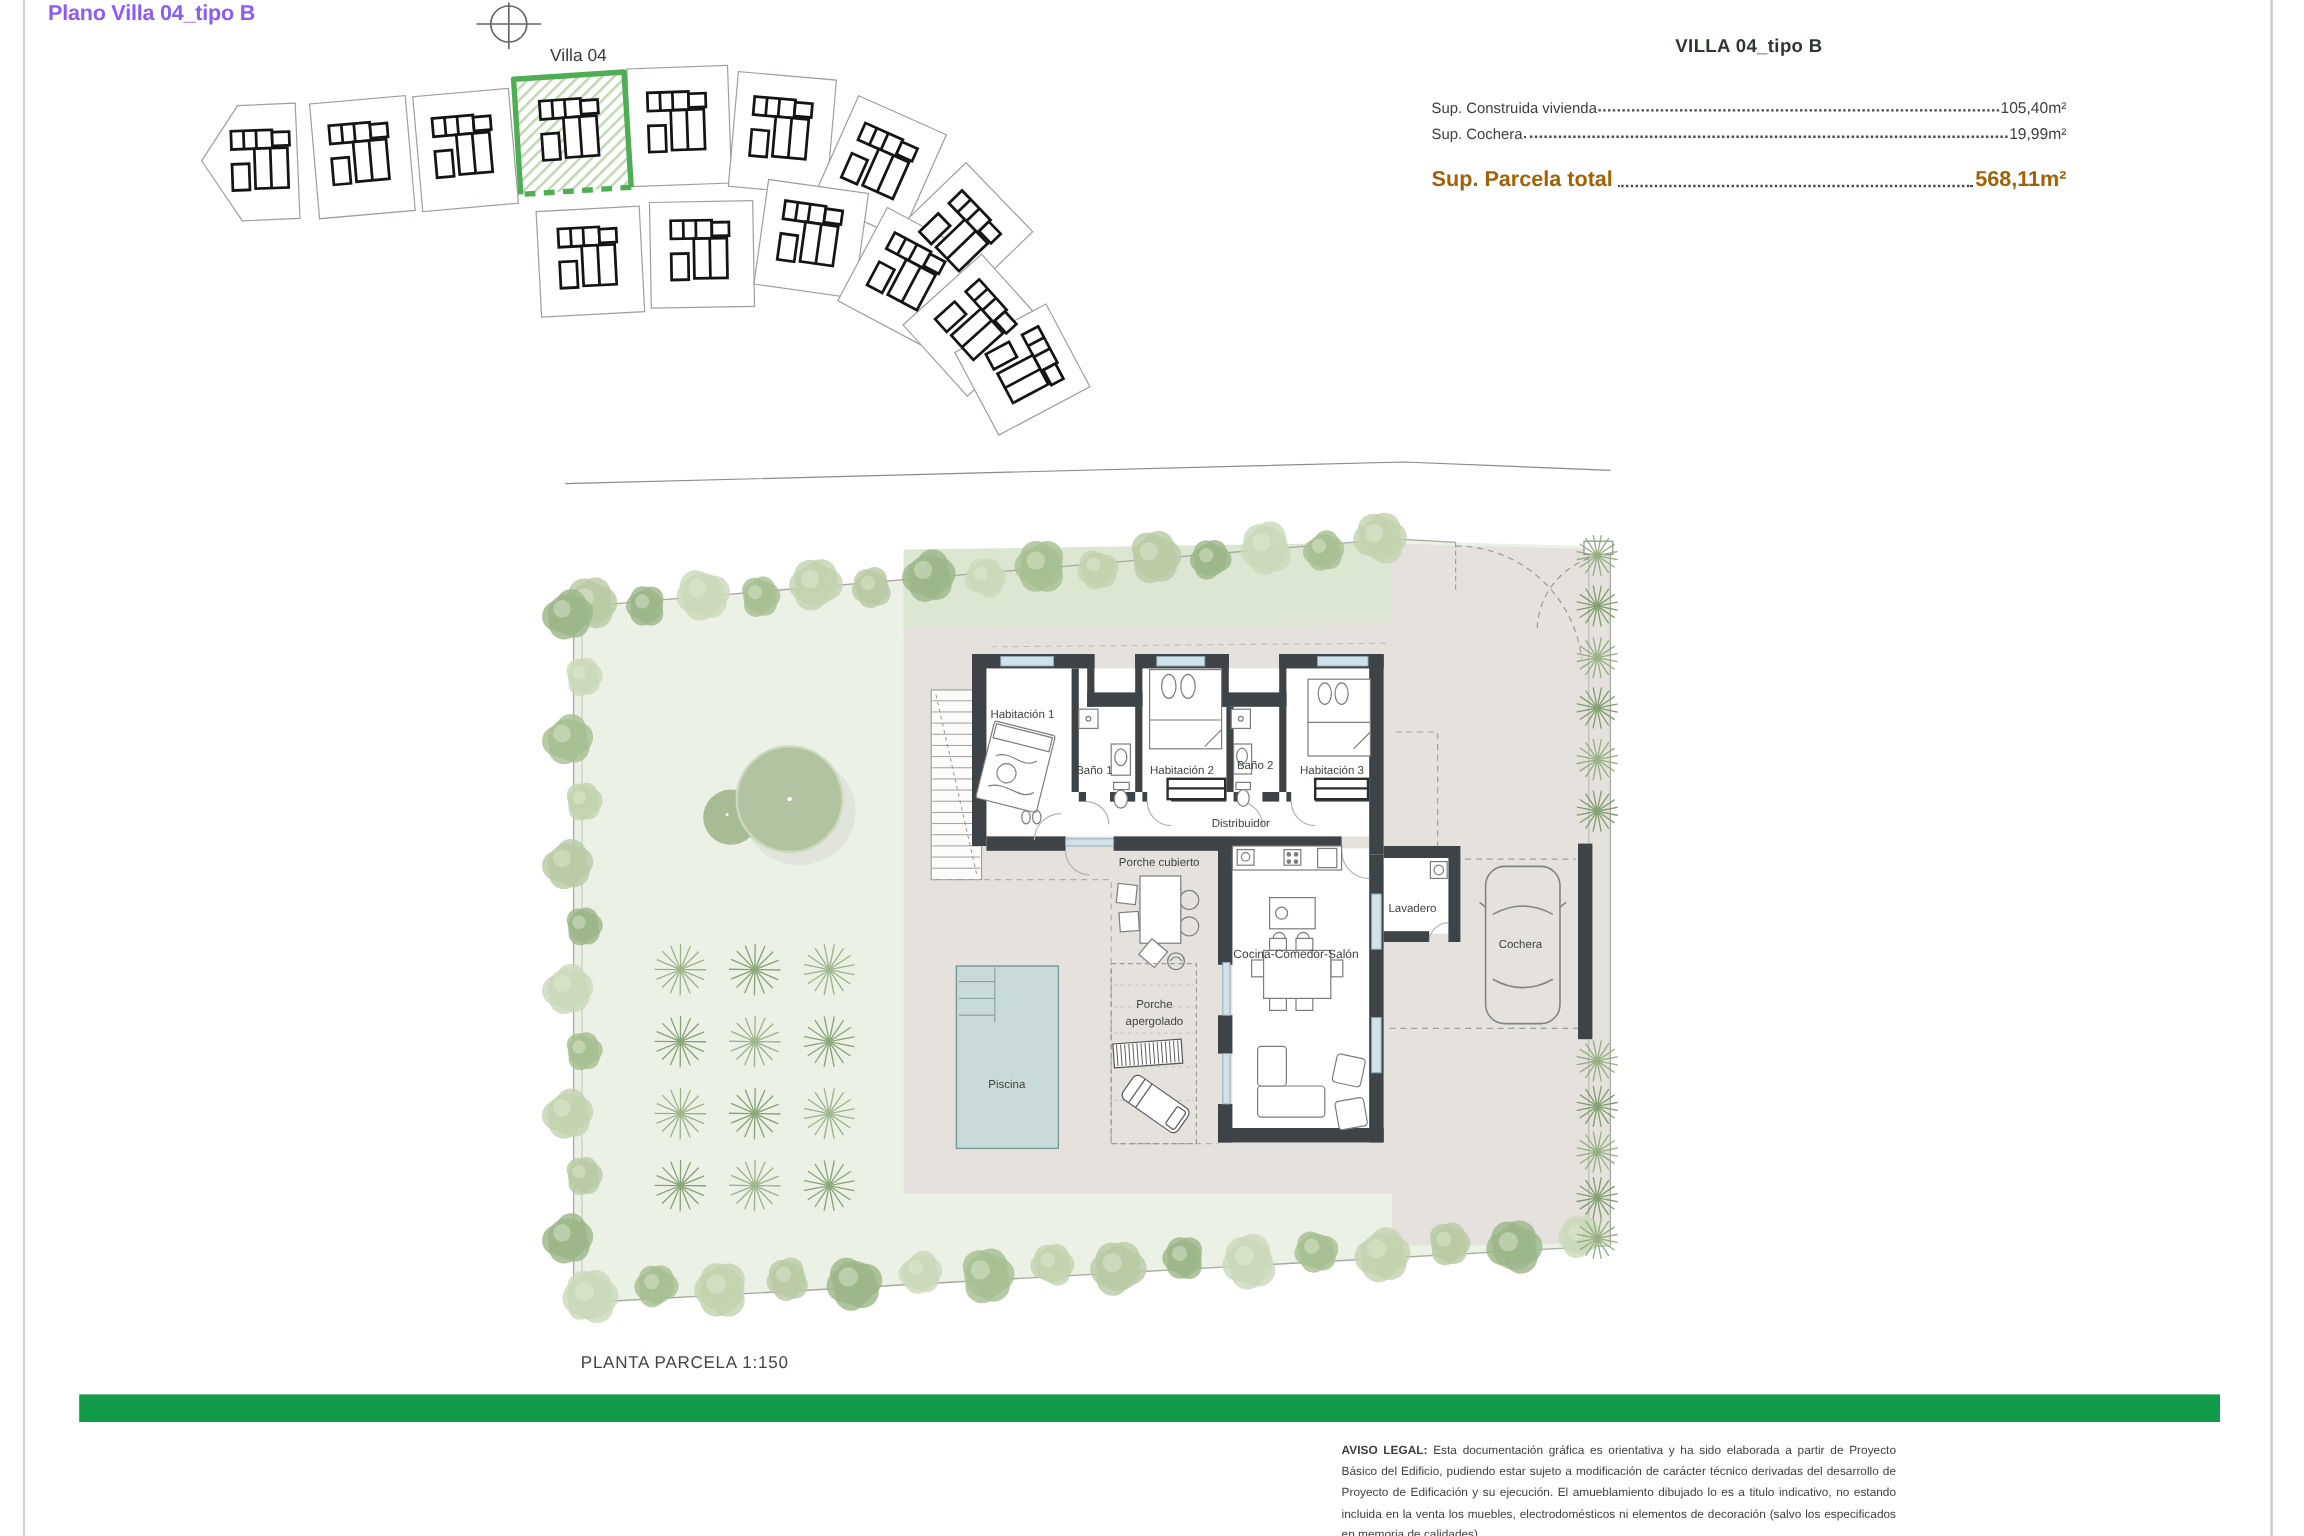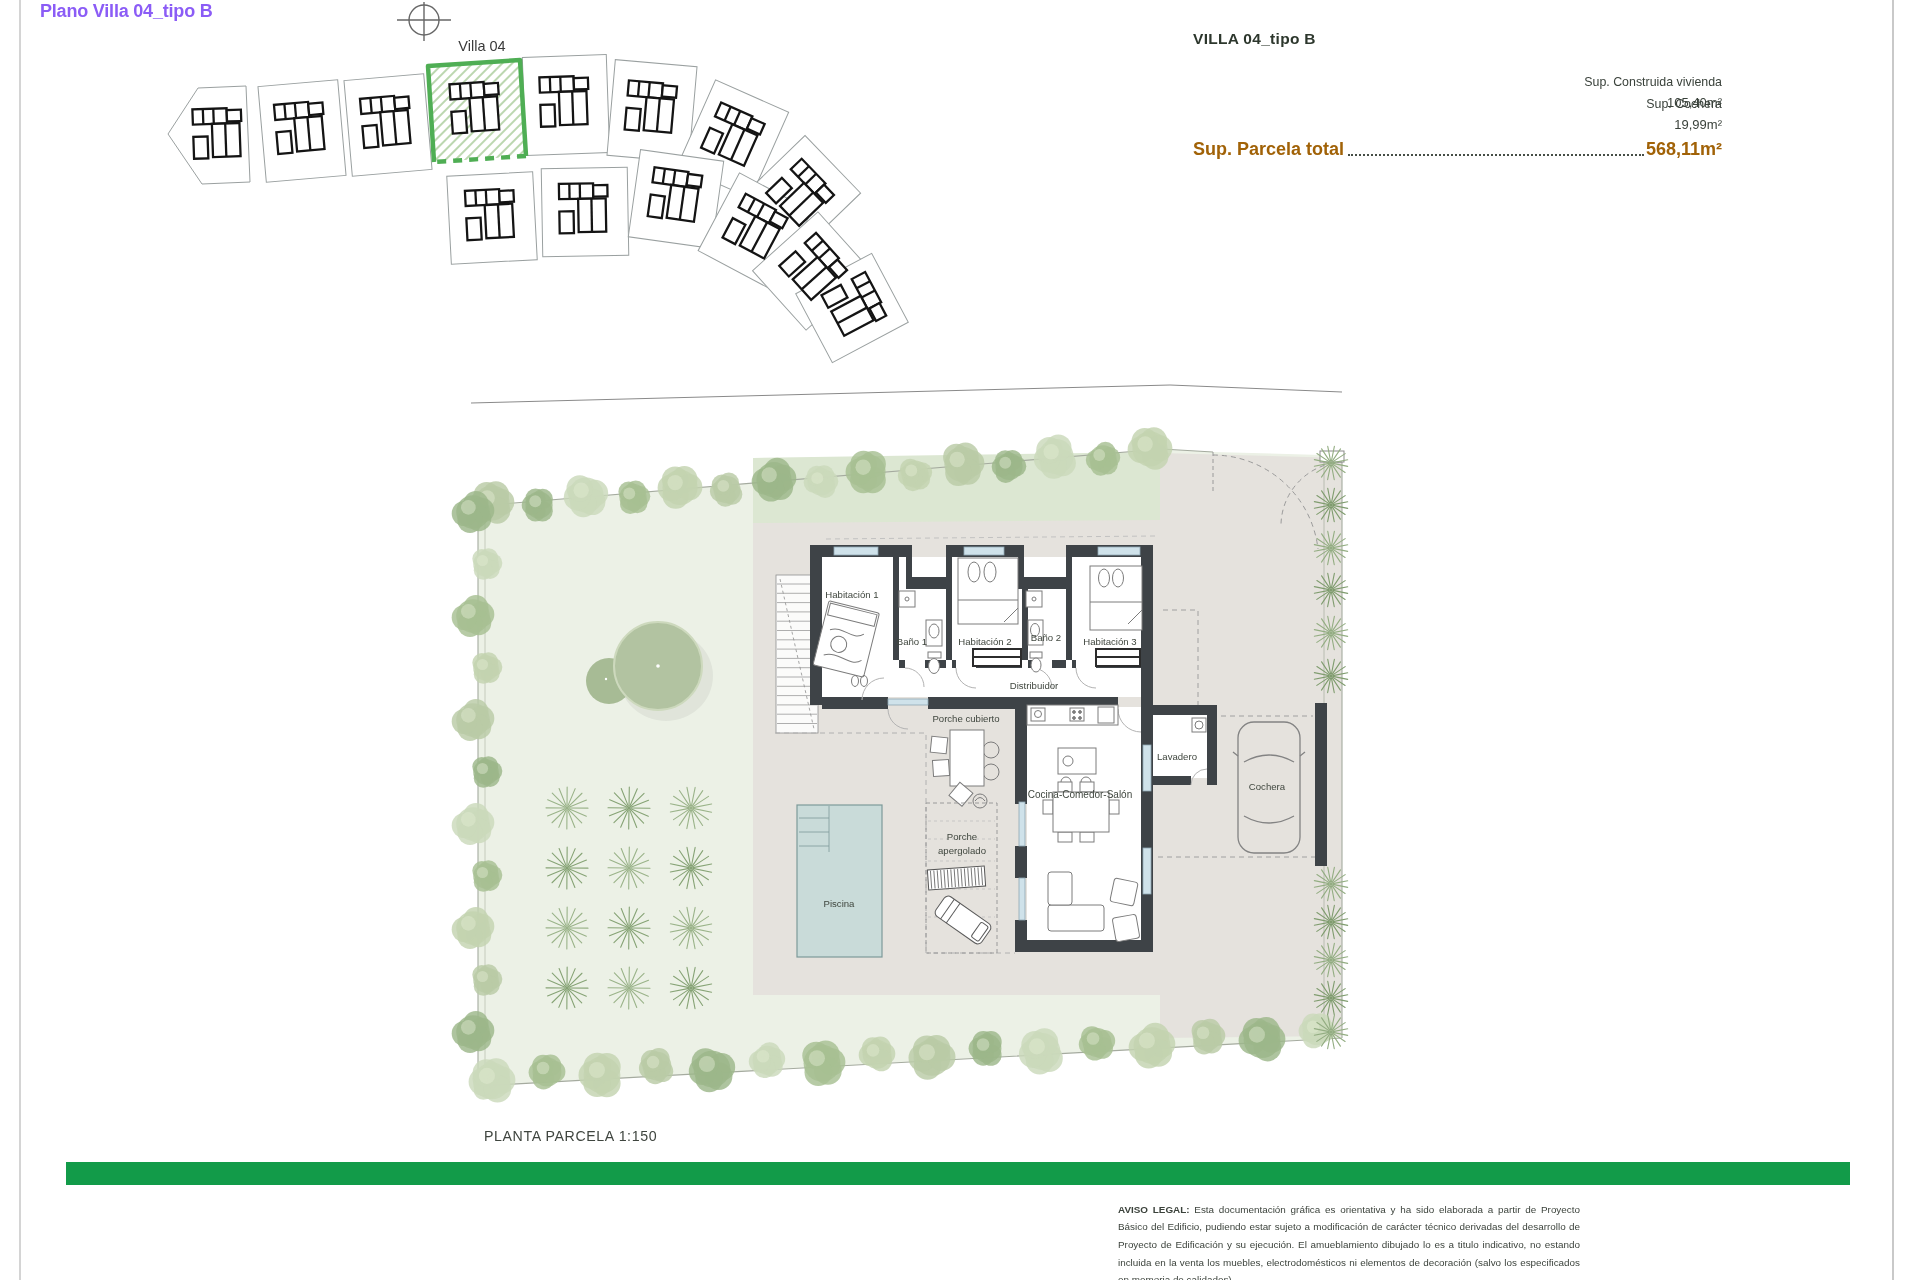--- a/index.html
+++ b/index.html
@@ -4,23 +4,23 @@
 <style>
   html,body{margin:0;padding:0;background:#ffffff;}
   .page{position:relative;width:1920px;height:1280px;background:#fff;overflow:hidden;
         font-family:"Liberation Sans",sans-serif;color:#39413a;}
   .page svg.plan{position:absolute;left:0;top:0;}
   .edge{position:absolute;top:0;height:1280px;background:#d4d4d4;}
   .edge.left{left:19px;width:2px;}
   .edge.right{left:1892px;width:2px;background:#c9c9c9;}
   .doc-title{position:absolute;left:40px;top:1px;font-size:18px;font-weight:bold;
              color:#8b5cf6;letter-spacing:-.2px;}
-  .info{position:absolute;left:1193px;top:30px;width:529px;}
+  .info{position:absolute;left:1193px;top:30px;width:529px;text-align:center;}
   .info h2{margin:0 0 27px 0;font-size:15.5px;font-weight:bold;color:#2d372d;letter-spacing:.3px;}
-  .info .row{display:flex;align-items:flex-end;height:22px;font-size:12.4px;color:#39413a;flex-direction:column;}
+  .info .row{display:flex;align-items:flex-end;height:22px;font-size:12.4px;color:#39413a;}
   .info .row .leader{flex:1;border-bottom:2.4px dotted #464e46;margin:0 1px 4px 1px;}
   .info .row .val{font-size:13px;}
   .info .total{display:flex;align-items:flex-end;height:26px;margin-top:15px;
                font-size:18px;font-weight:bold;color:#a16207;}
   .info .total .leader{flex:1;border-bottom:2.6px dotted #464e46;margin:0 2px 4px 4px;}
   .scale-label{position:absolute;left:484px;top:1128px;font-size:14.2px;color:#3f453f;
                letter-spacing:.6px;text-align:center;}
   .greenbar{position:absolute;left:66px;top:1162px;width:1784px;height:23px;background:#129b49;}
   .legal{position:absolute;left:1118px;top:1191px;width:462px;font-size:9.9px;
          line-height:17.6px;color:#3b423b;text-align:justify;}

